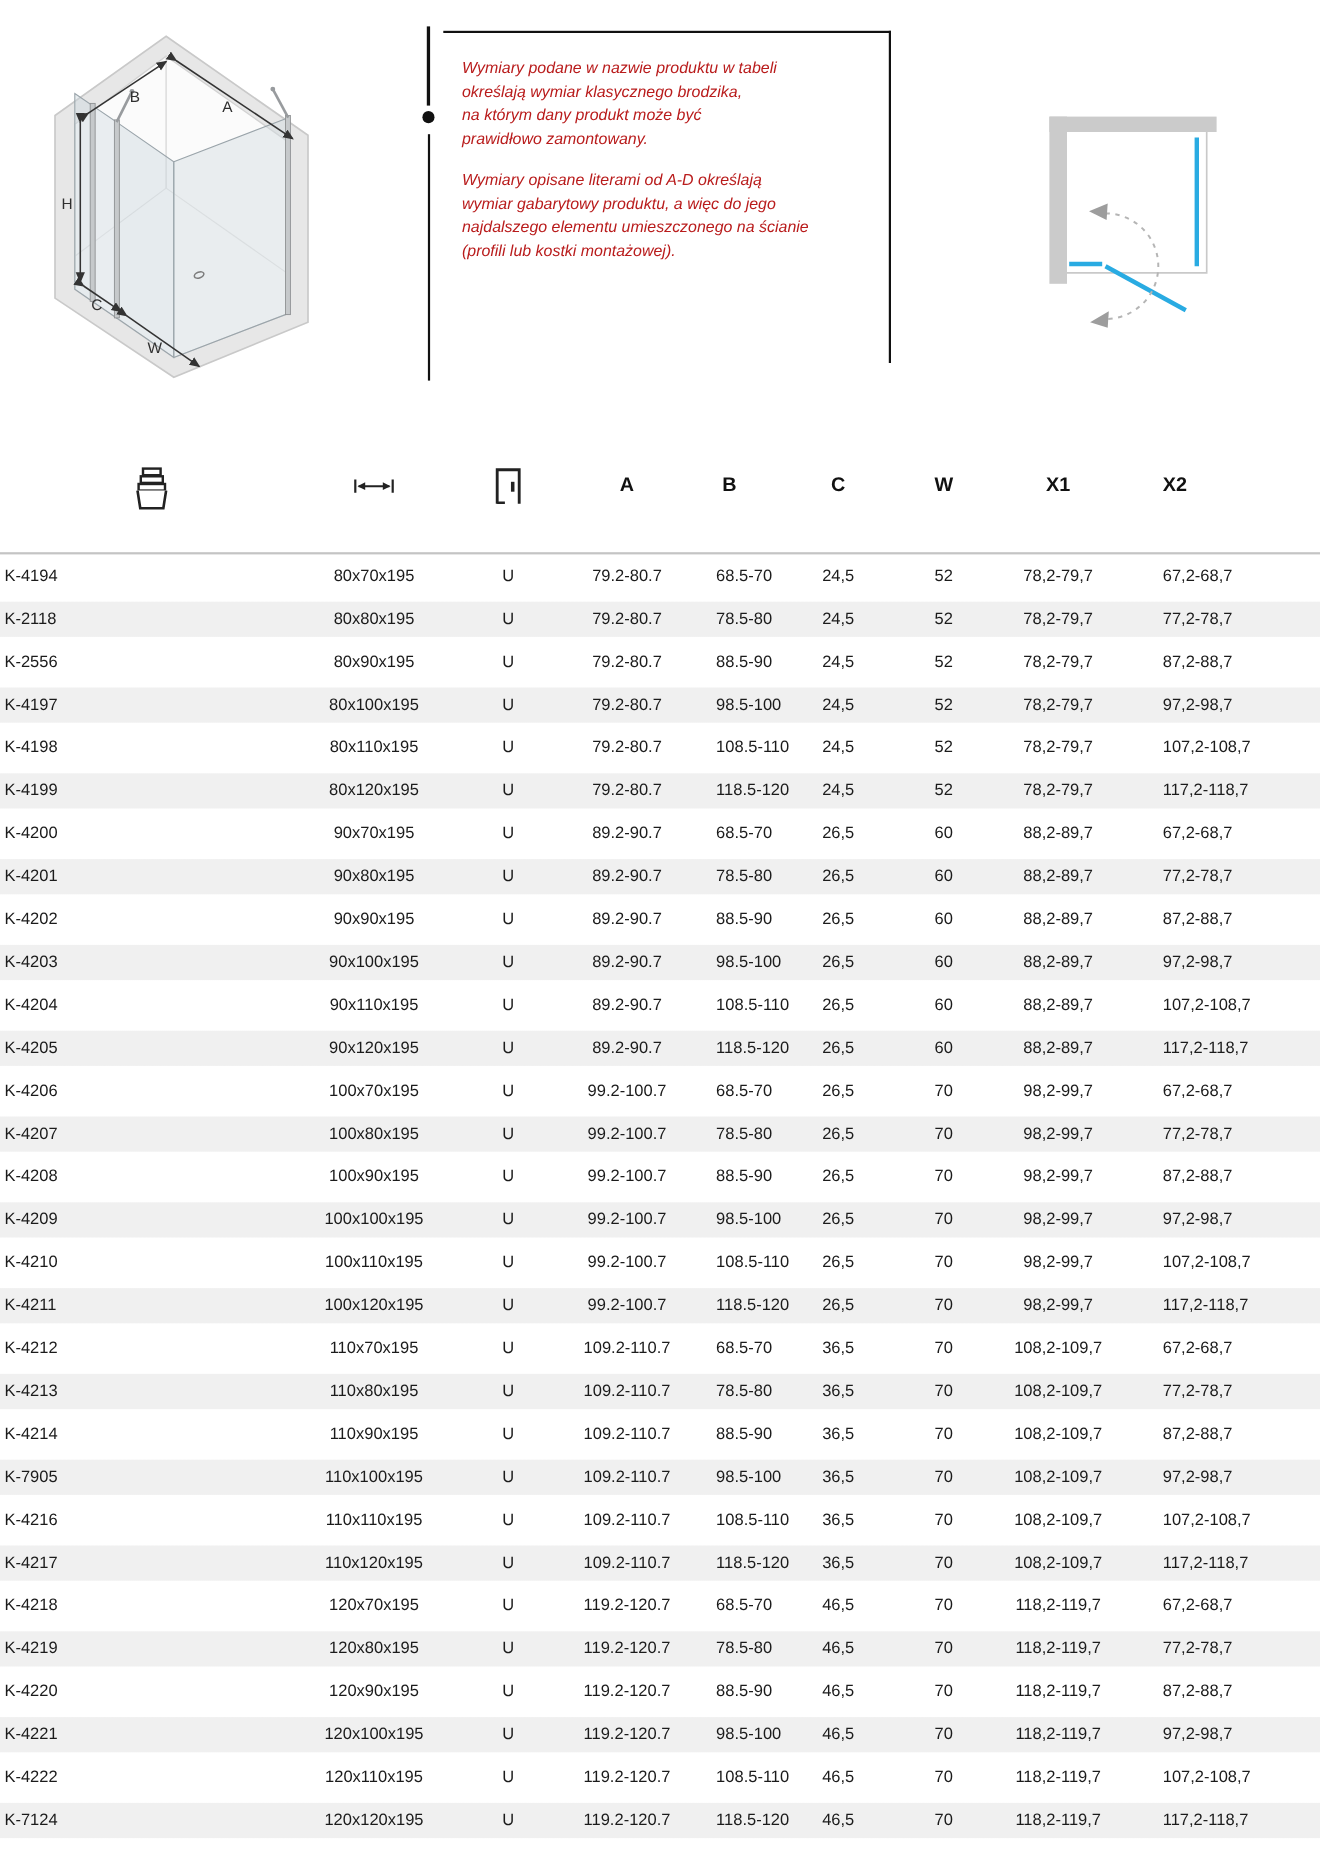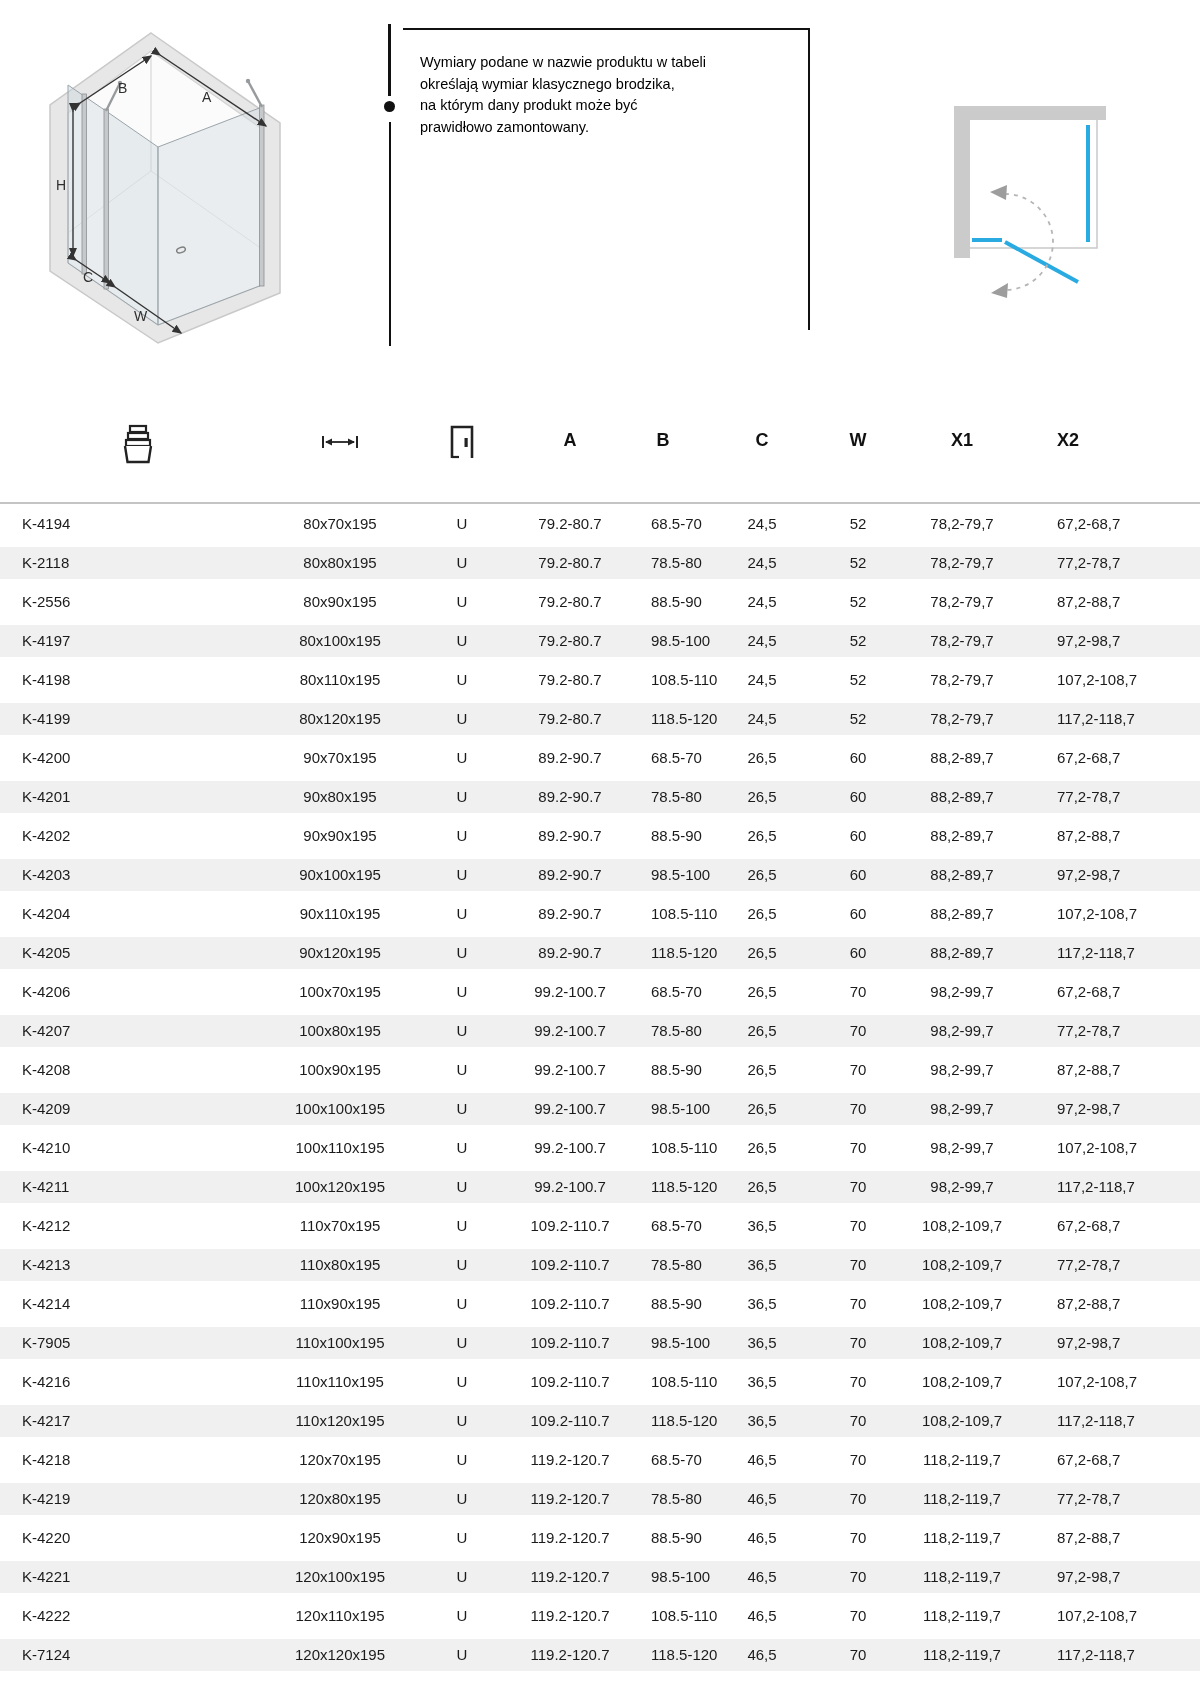--- a/index.html
+++ b/index.html
@@ -11,37 +11,37 @@
 
   .iso-figure{position:absolute;left:28px;top:6px;}
 
   .note-marker-line1{position:absolute;left:388px;top:24px;width:3px;height:72px;background:#111;}
   .note-marker-dot{position:absolute;left:384px;top:101px;width:11px;height:11px;border-radius:50%;background:#111;}
   .note-marker-line2{position:absolute;left:389px;top:122px;width:2px;height:224px;background:#111;}
 
   .note{position:absolute;left:403px;top:28px;width:407px;height:302px;
         border-top:2px solid #111;border-right:2px solid #111;box-sizing:border-box;}
   .note-inner{padding:22px 0 0 17px;}
-  .note p{margin:0 0 16px 0;font-size:14.5px;line-height:21.5px;color:#000000;white-space:pre;}
+  .note p{margin:0 0 16px 0;font-size:14.5px;line-height:21.5px;color:#b91c1c;white-space:pre;font-style:italic;}
 
   .plan-figure{position:absolute;left:950px;top:100px;}
 
   
   .spec-table{position:absolute;left:0;top:390px;width:1200px;}
   .grid-row{display:grid;grid-template-columns:245px 190px 54px 162px 24px 174px 18px 190px 18px;}
   .thead{height:112px;align-items:center;}
   .thead .th{font-weight:bold;font-size:18px;text-align:center;color:#111;position:relative;top:-6px;}
   .icon-cell{display:flex;align-items:center;justify-content:center;position:relative;top:-4px;}
   .icon-cell.first{justify-content:flex-start;padding-left:118px;}
 
   .tbody{border-top:2px solid #c4c4c4;}
   .tr{height:39px;align-items:center;}
   .tr:nth-child(even){background:linear-gradient(#f0f0f0,#f0f0f0) center / 100% 32px no-repeat;}
   .td{font-size:15px;text-align:center;white-space:nowrap;overflow:visible;color:#1b1b1b;}
-  .td.code{text-align:left;padding-left:22px;}
+  .td.code{text-align:left;padding-left:4px;}
 
   svg text{font-family:"Liberation Sans",sans-serif;}
 </style>
 </head>
 <body>
 
 <div class="page">
 
   <div class="top-area">
 
@@ -92,20 +92,24 @@
     <div class="note-marker-line1"></div>
     <div class="note-marker-dot"></div>
     <div class="note-marker-line2"></div>
 
     <div class="note">
       <div class="note-inner">
         <p>Wymiary podane w nazwie produktu w tabeli
 określają wymiar klasycznego brodzika,
 na którym dany produkt może być
 prawidłowo zamontowany.</p>
+        <p>Wymiary opisane literami od A-D określają
+wymiar gabarytowy produktu, a więc do jego
+najdalszego elementu umieszczonego na ścianie
+(profili lub kostki montażowej).</p>
       </div>
     </div>
 
     <svg class="plan-figure" width="170" height="210" viewBox="0 0 170 210">
       <rect x="4" y="6" width="152" height="14" fill="#cbcbcb"></rect>
       <rect x="4" y="6" width="16" height="152" fill="#cbcbcb"></rect>
       <polyline points="147,20 147,148 20,148" fill="none" stroke="#c9c9c9" stroke-width="1.5"></polyline>
       <line x1="138" y1="25" x2="138" y2="142" stroke="#29abe2" stroke-width="4"></line>
       <line x1="22" y1="140" x2="52" y2="140" stroke="#29abe2" stroke-width="4"></line>
       <line x1="55" y1="142" x2="128" y2="182" stroke="#29abe2" stroke-width="4"></line>

